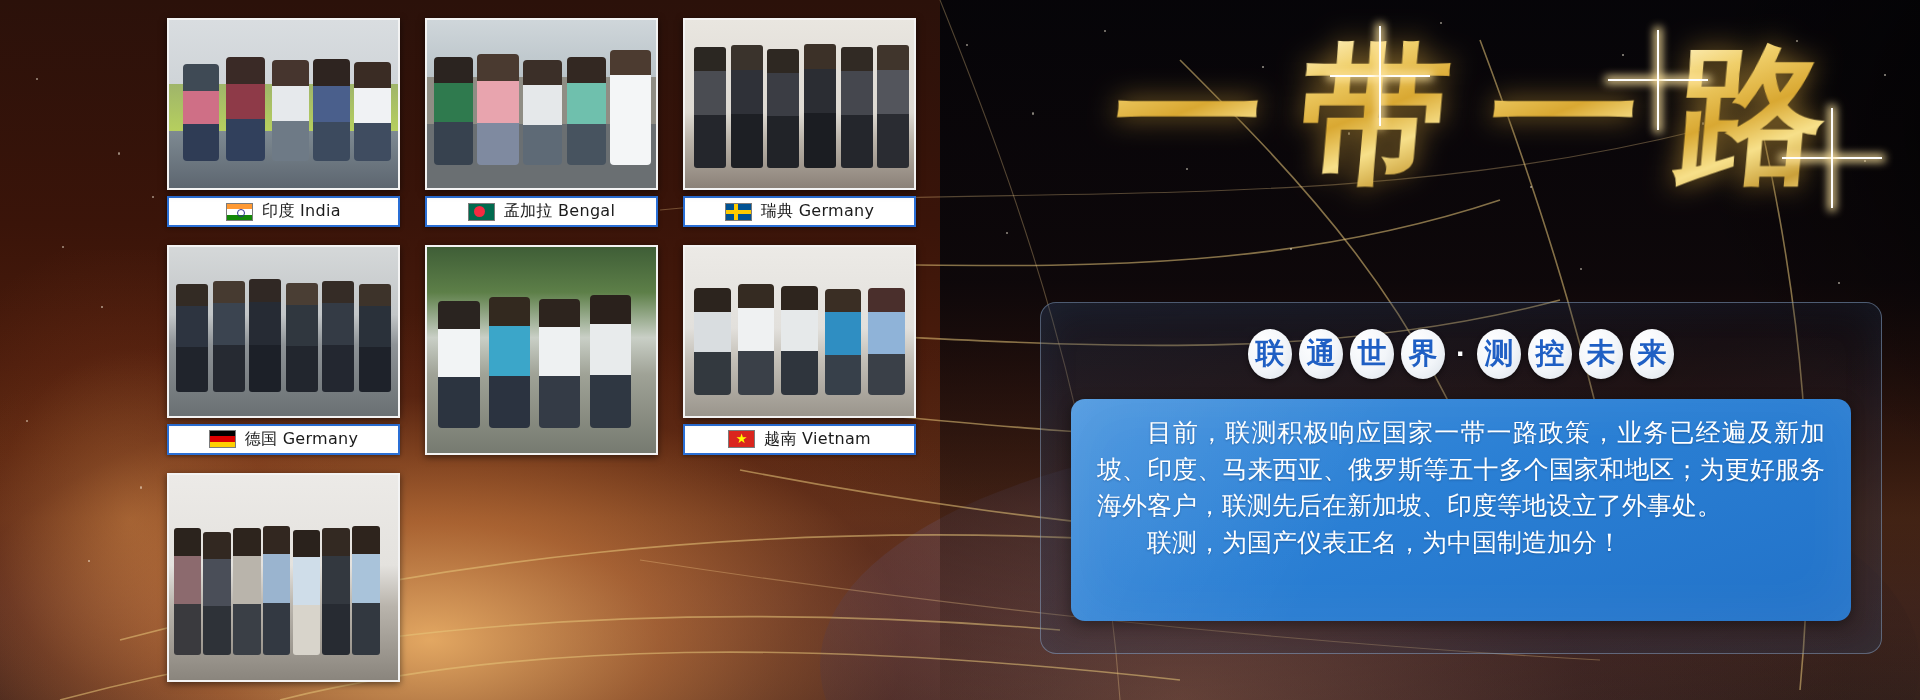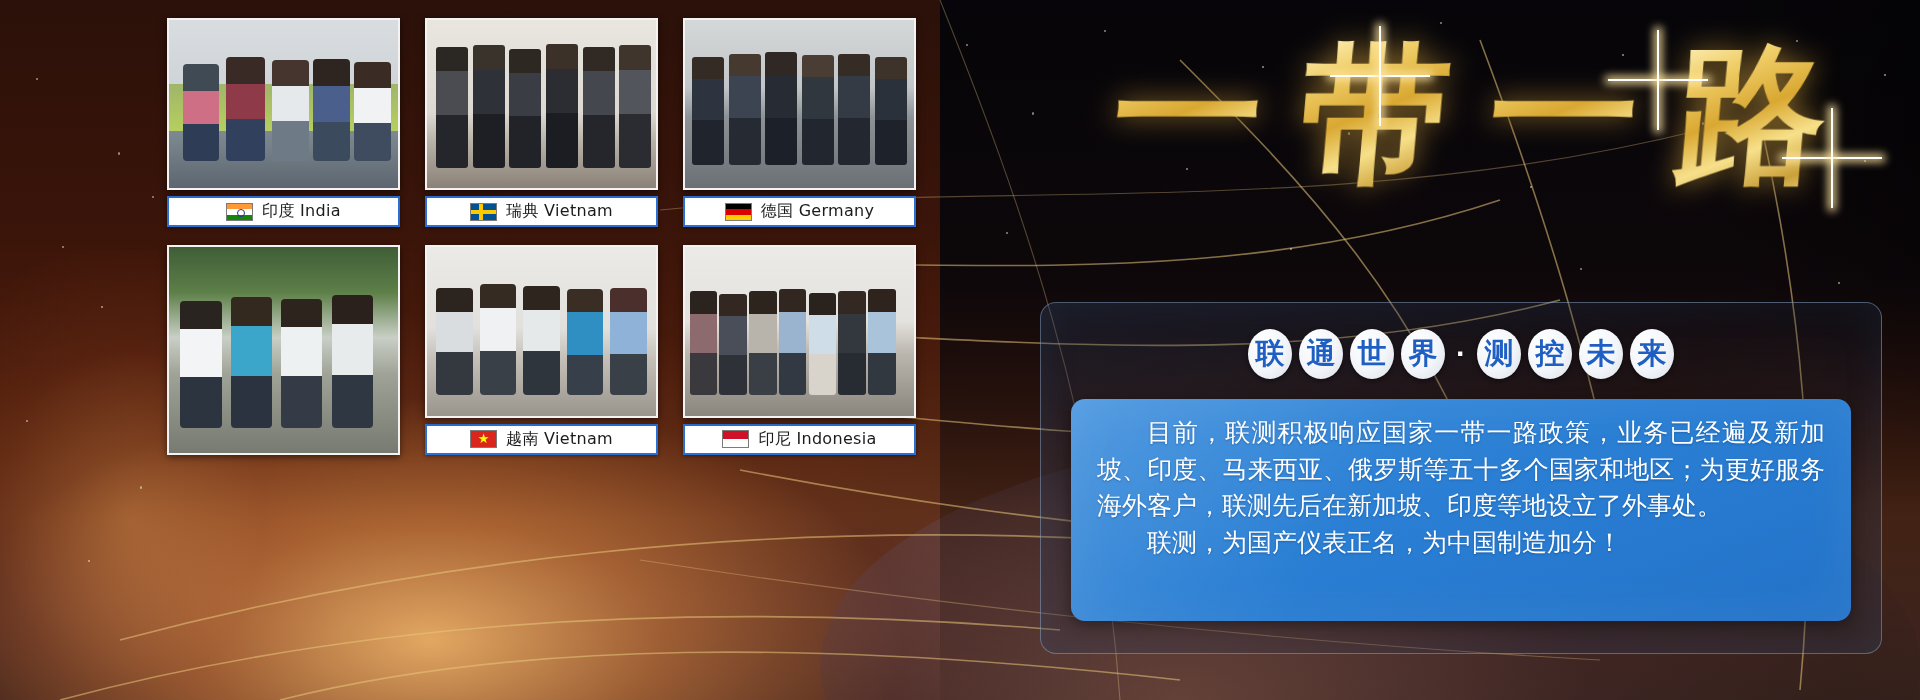--- a/index.html
+++ b/index.html
@@ -224,36 +224,52 @@
           <div style="position:absolute;left:63%;top:23%;width:16%;height:61%;background:linear-gradient(180deg,#2e2420 0 26%,#4a5f8c 26% 62%,#3c4a5e 62% 100%);border-radius:4px;"></div>
           <div style="position:absolute;left:81%;top:25%;width:16%;height:59%;background:linear-gradient(180deg,#3a2c24 0 26%,#f0f2f4 26% 62%,#3f4c60 62% 100%);border-radius:4px;"></div>
         </div>
       </div>
       <div class="caption">
         <span class="flag fl-in"></span>
         <span class="cap-text">印度 India</span>
       </div>
     </div>
 
+    <div class="cell">
+      <div class="photo">
+        <div class="ph-inner" style="background:
+            linear-gradient(180deg,#cfd6da 0%,#b9c3c8 34%,#8f8d84 34% 62%,#6a6f72 62% 100%);">
+          <div style="position:absolute;left:3%;top:22%;width:17%;height:64%;background:linear-gradient(180deg,#2b2420 0 24%,#2f7a4e 24% 60%,#37424f 60% 100%);border-radius:4px;"></div>
+          <div style="position:absolute;left:22%;top:20%;width:18%;height:66%;background:linear-gradient(180deg,#4a3a30 0 24%,#e8a4ae 24% 62%,#7f8aa0 62% 100%);border-radius:4px;"></div>
+          <div style="position:absolute;left:42%;top:24%;width:17%;height:62%;background:linear-gradient(180deg,#3b2f28 0 24%,#e5e8ea 24% 62%,#5e6a76 62% 100%);border-radius:4px;"></div>
+          <div style="position:absolute;left:61%;top:22%;width:17%;height:64%;background:linear-gradient(180deg,#332822 0 24%,#6fc0ad 24% 62%,#47535f 62% 100%);border-radius:4px;"></div>
+          <div style="position:absolute;left:80%;top:18%;width:18%;height:68%;background:linear-gradient(180deg,#4c3b30 0 22%,#f4f6f7 22% 100%);border-radius:4px;"></div>
+        </div>
+      </div>
+      <div class="caption">
+        <span class="flag fl-bd"></span>
+        <span class="cap-text">孟加拉 Bengal</span>
+      </div>
+    </div>
 
     <div class="cell">
       <div class="photo">
         <div class="ph-inner" style="background:
             linear-gradient(180deg,#e9e6e0 0%,#ddd9d2 55%,#b9b2a8 72%,#8b8178 100%);">
           <div style="position:absolute;left:4%;top:16%;width:14%;height:72%;background:linear-gradient(180deg,#2b2722 0 20%,#4a4c52 20% 56%,#24262c 56% 100%);border-radius:3px;"></div>
           <div style="position:absolute;left:20%;top:15%;width:14%;height:73%;background:linear-gradient(180deg,#3a332c 0 20%,#2f3138 20% 56%,#1d1f24 56% 100%);border-radius:3px;"></div>
           <div style="position:absolute;left:36%;top:17%;width:14%;height:71%;background:linear-gradient(180deg,#2e2822 0 20%,#3b3d44 20% 56%,#212328 56% 100%);border-radius:3px;"></div>
           <div style="position:absolute;left:52%;top:14%;width:14%;height:74%;background:linear-gradient(180deg,#3c3128 0 20%,#2b2d33 20% 56%,#1b1d22 56% 100%);border-radius:3px;"></div>
           <div style="position:absolute;left:68%;top:16%;width:14%;height:72%;background:linear-gradient(180deg,#312a24 0 20%,#45474e 20% 56%,#24262c 56% 100%);border-radius:3px;"></div>
           <div style="position:absolute;left:84%;top:15%;width:14%;height:73%;background:linear-gradient(180deg,#40352c 0 20%,#53555c 20% 56%,#2a2c32 56% 100%);border-radius:3px;"></div>
         </div>
       </div>
       <div class="caption">
         <span class="flag fl-se"></span>
-        <span class="cap-text">瑞典 Vietnam</span>
+        <span class="cap-text">瑞典 Germany</span>
       </div>
     </div>
 
 
     <div class="cell">
       <div class="photo">
         <div class="ph-inner" style="background:
             linear-gradient(180deg,#d5d8d9 0%,#c2c6c8 40%,#8d9296 58%,#6a7073 100%);">
           <div style="position:absolute;left:3%;top:22%;width:14%;height:64%;background:linear-gradient(180deg,#332b24 0 20%,#2d3440 20% 58%,#20242c 58% 100%);border-radius:3px;"></div>
           <div style="position:absolute;left:19%;top:20%;width:14%;height:66%;background:linear-gradient(180deg,#463a30 0 20%,#3b4450 20% 58%,#262a32 58% 100%);border-radius:3px;"></div>
@@ -304,24 +320,20 @@
         <div class="ph-inner" style="background:
             linear-gradient(180deg,#eceae7 0%,#e4e2de 44%,#b9b4ac 64%,#8a857d 100%);">
           <div style="position:absolute;left:2%;top:26%;width:12%;height:62%;background:linear-gradient(180deg,#2b231d 0 22%,#8c6a6e 22% 60%,#3a3a3e 60% 100%);border-radius:3px;"></div>
           <div style="position:absolute;left:15%;top:28%;width:12%;height:60%;background:linear-gradient(180deg,#322821 0 22%,#4a4e58 22% 60%,#2e3238 60% 100%);border-radius:3px;"></div>
           <div style="position:absolute;left:28%;top:26%;width:12%;height:62%;background:linear-gradient(180deg,#2d241d 0 22%,#b9b4ab 22% 60%,#3a3f46 60% 100%);border-radius:3px;"></div>
           <div style="position:absolute;left:41%;top:25%;width:12%;height:63%;background:linear-gradient(180deg,#322720 0 22%,#9ab4cf 22% 60%,#333942 60% 100%);border-radius:3px;"></div>
           <div style="position:absolute;left:54%;top:27%;width:12%;height:61%;background:linear-gradient(180deg,#2a221c 0 22%,#cfdde9 22% 60%,#d8d4cb 60% 100%);border-radius:3px;"></div>
           <div style="position:absolute;left:67%;top:26%;width:12%;height:62%;background:linear-gradient(180deg,#332922 0 22%,#33383f 22% 60%,#272b32 60% 100%);border-radius:3px;"></div>
           <div style="position:absolute;left:80%;top:25%;width:12%;height:63%;background:linear-gradient(180deg,#2e241d 0 22%,#a9c3da 22% 60%,#323840 60% 100%);border-radius:3px;"></div>
         </div>
-      </div>
-      <div class="caption">
-        <span class="flag fl-id"></span>
-        <span class="cap-text">印尼 Indonesia</span>
       </div>
     </div>
 
   </div>
 
   <div id="title-cal">
     <span class="cal-char">一</span>
     <span class="cal-char">带</span>
     <span class="cal-char">一</span>
     <span class="cal-char">路</span>

